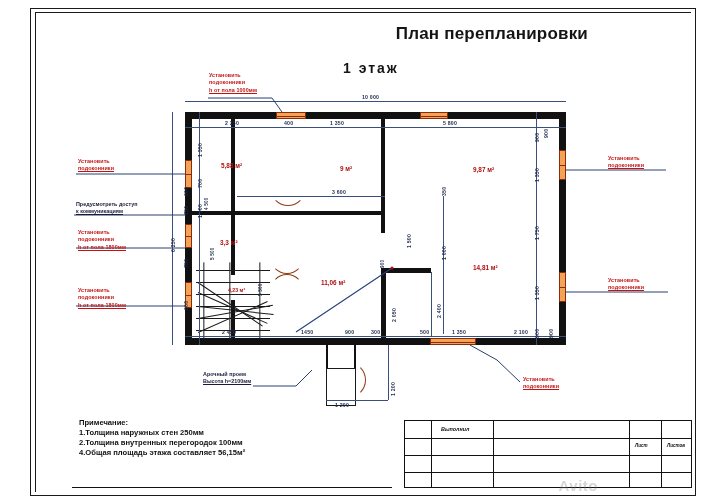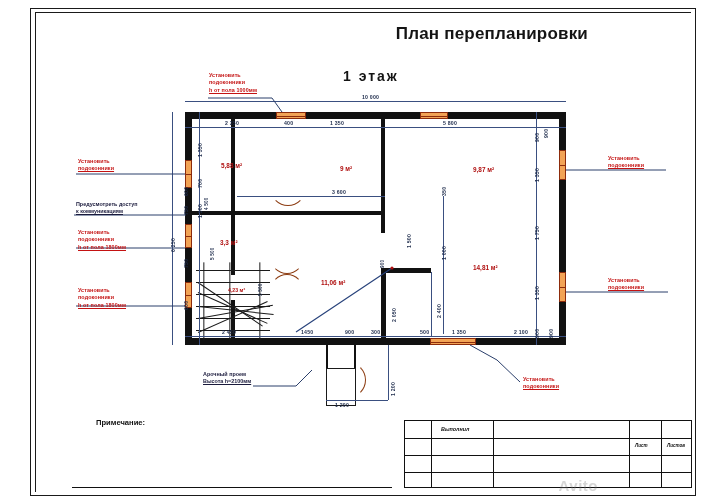--- a/index.html
+++ b/index.html
@@ -41,21 +41,20 @@
     letter-spacing: 0.2px;
     white-space: nowrap;
   }
   .floor-title {
     position: absolute;
     left: 343px; top: 60px;
     font-size: 14px;
     font-weight: 700;
     color: #141414;
     letter-spacing: 2px;
-    margin-top: 8px;
   }
   
   .ann {
     position: absolute;
     color: #c41212;
     font-size: 5.4px;
     font-weight: 700;
     line-height: 1.35;
     white-space: nowrap;
     letter-spacing: 0.1px;
@@ -137,21 +136,21 @@
   }
   
   .door-arc {
     position: absolute;
     border: 0.8px solid #8c3b10;
     border-radius: 50%;
   }
   
   .notes {
     position: absolute;
-    left: 96px; top: 418px;
+    left: 79px; top: 418px;
     font-size: 7.6px;
     font-weight: 700;
     color: #111111;
     line-height: 1.32;
     white-space: nowrap;
   }
   .notes-underline {
     position: absolute;
     left: 72px; top: 487px;
     width: 320px; height: 1.2px;
@@ -387,20 +386,23 @@
     <div class="ul">подоконники</div>
   </div>
 
   <div class="ann-blue" style="left:203px; top:371px;">
     <div>Арочный проем</div>
     <div class="ul">Высота h=2100мм</div>
   </div>
 
   <div class="notes">
     <div>Примечание:</div>
+    <div>1.Толщина наружных стен 250мм</div>
+    <div>2.Толщина внутренных перегородок 100мм</div>
+    <div>4.Общая площадь этажа составляет 56,15м²</div>
   </div>
   <div class="notes-underline"></div>
 
   <div class="tblock">
     <div class="vline" style="left:26px;"></div>
     <div class="vline" style="left:88px;"></div>
     <div class="vline" style="left:224px;"></div>
     <div class="vline" style="left:256px;"></div>
     <div class="hline" style="top:17px;"></div>
     <div class="hline" style="top:34px;"></div>

